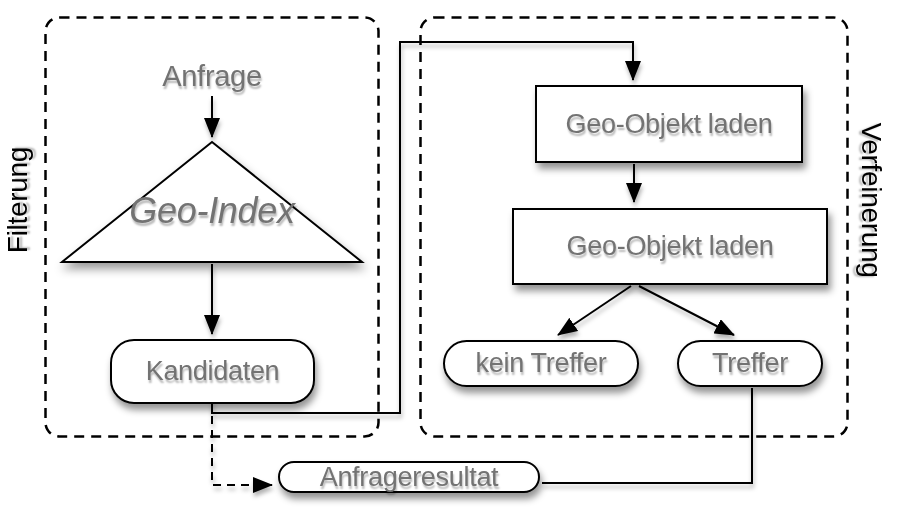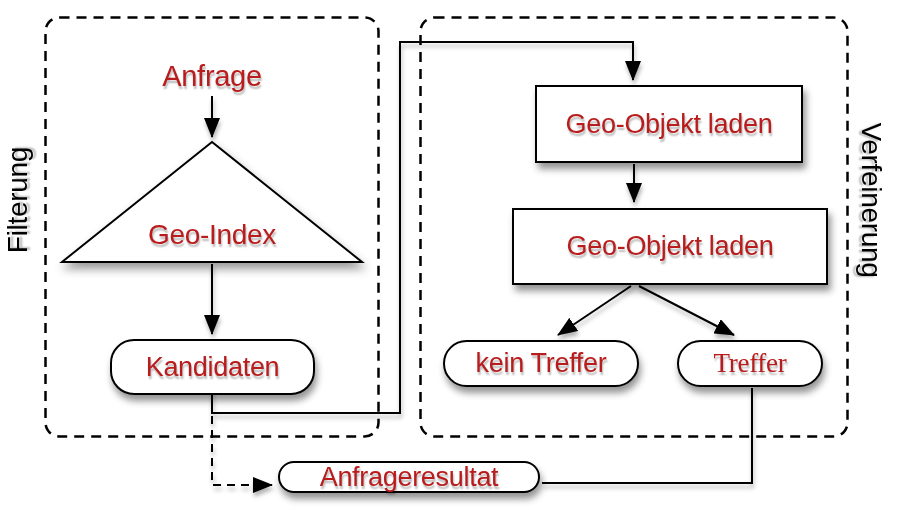--- a/index.html
+++ b/index.html
@@ -6,21 +6,21 @@
   #stage{
     position:relative;width:901px;height:531px;background:#ffffff;
     font-family:"Liberation Sans",sans-serif;color:#000;overflow:hidden;
   }
   svg{position:absolute;left:0;top:0;}
   #edges{filter:drop-shadow(1px 4px 2px rgba(0,0,0,0.30));}
   #triangle-shape{filter:drop-shadow(2px 6px 5px rgba(0,0,0,0.40));}
 
   .node{
     position:absolute;display:flex;align-items:center;justify-content:center;
-    box-sizing:border-box;background:#ffffff;color:#b91c1c;
+    box-sizing:border-box;background:#ffffff;color:#737373;
     font-size:27px;letter-spacing:-0.3px;white-space:nowrap;
     text-shadow:1px 3px 2px rgba(0,0,0,0.28);
   }
   .pill{
     border:2.5px solid #000;border-radius:24px;
     box-shadow:2px 6px 7px rgba(0,0,0,0.42);
   }
   .rect{
     border:2px solid #000;
     box-shadow:3px 6px 7px rgba(0,0,0,0.42);
@@ -29,26 +29,26 @@
   .plain{background:transparent;}
   .stage-label{
     position:absolute;display:flex;align-items:center;justify-content:center;
     font-size:28px;letter-spacing:-0.3px;white-space:nowrap;background:transparent;
     text-shadow:1px 3px 2px rgba(0,0,0,0.28);
   }
   #label-filterung{left:-42px;top:186px;width:120px;height:28px;transform:rotate(-90deg);}
   #label-verfeinerung{left:791px;top:186px;width:160px;height:28px;transform:rotate(90deg);}
 
   #node-anfrage{left:147px;top:60px;width:130px;height:32px;font-size:29px;}
-  #node-geoindex{left:132px;top:219px;width:160px;height:32px;font-size:28px;}
-  #node-kandidaten{left:110px;top:339px;width:205px;height:56px;}
+  #node-geoindex{left:132px;top:195px;width:160px;height:32px;font-size:36px;font-style:italic;}
+  #node-kandidaten{left:110px;top:339px;width:205px;height:65px;}
   #node-load1{left:500px;top:85px;width:268px;height:78px;}
   #node-load2{left:477px;top:208px;width:316px;height:77px;}
   #node-keintreffer{left:443px;top:340px;width:196px;height:47px;}
-  #node-treffer{left:677px;top:340px;width:146px;height:47px;font-family:Liberation Serif, serif;}
+  #node-treffer{left:677px;top:340px;width:146px;height:47px;}
   #node-anfrageresultat{left:278px;top:461px;width:262px;height:32px;border-radius:23px;}
 </style>
 </head>
 <body>
 
 <div id="stage">
 
   <svg width="901" height="531" viewBox="0 0 901 531">
     <defs>
       <marker id="ah" viewBox="0 0 10 8" refX="9.5" refY="4" markerWidth="10" markerHeight="8" orient="auto" markerUnits="strokeWidth">

